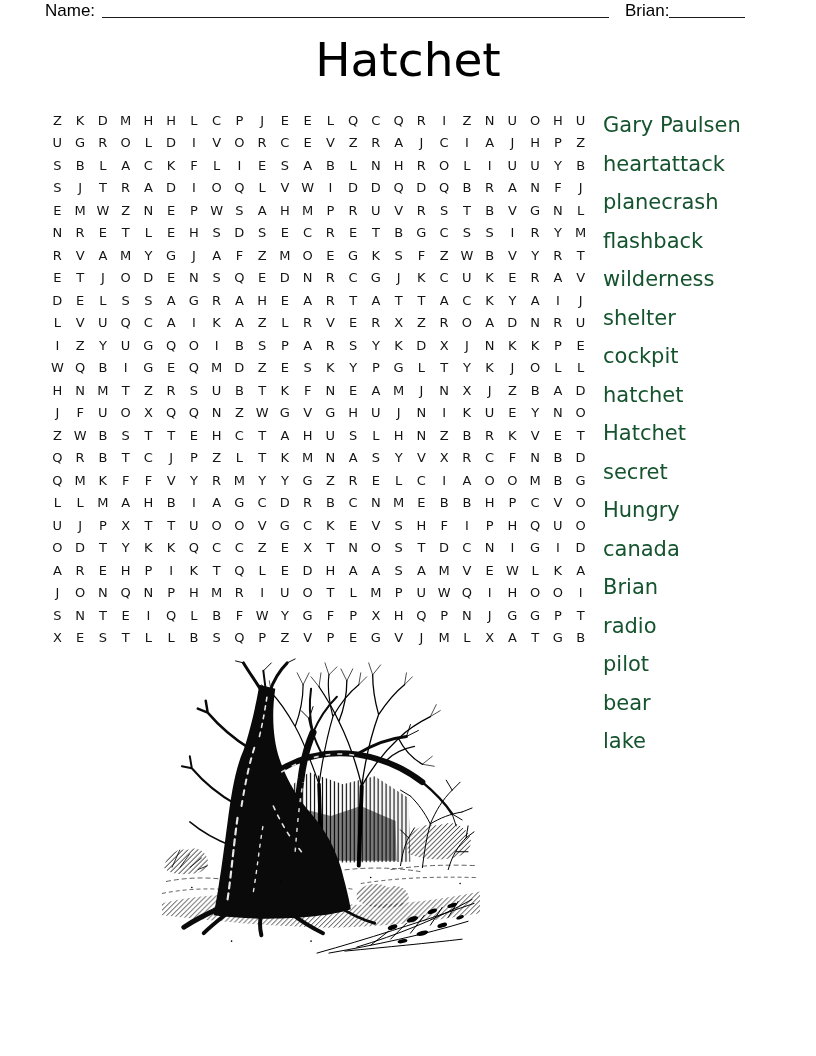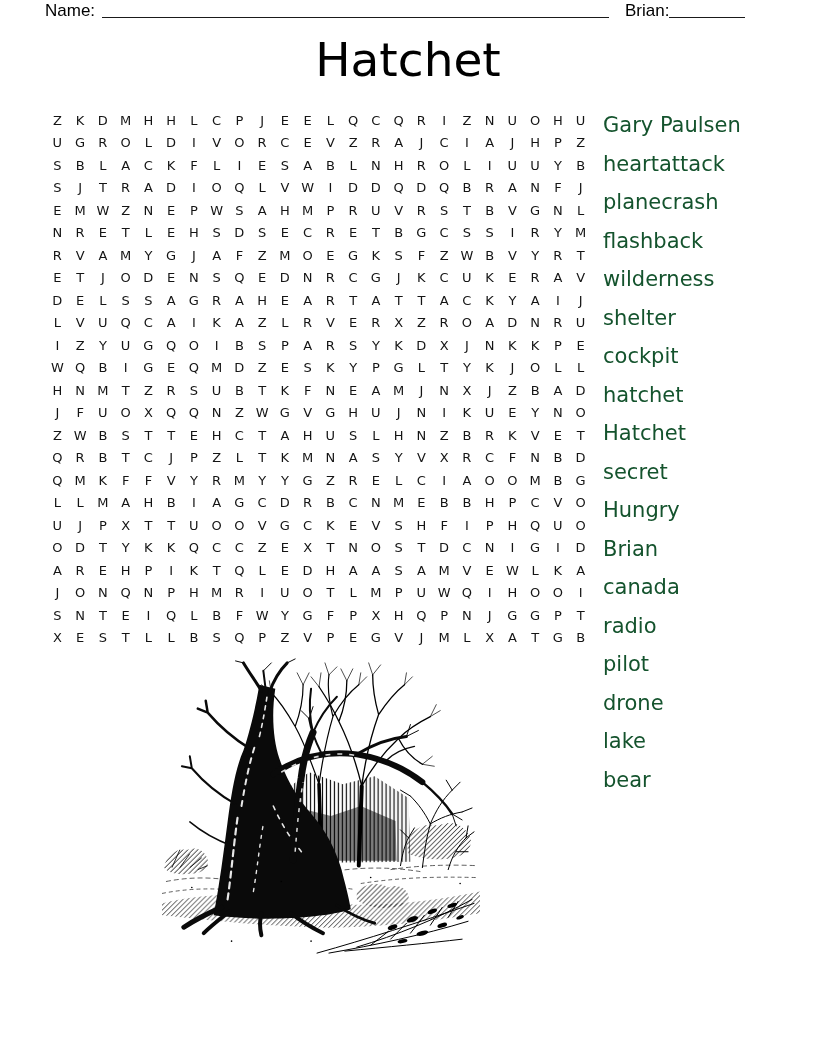--- a/index.html
+++ b/index.html
@@ -630,27 +630,26 @@
     <div class="word">heartattack</div>
     <div class="word">planecrash</div>
     <div class="word">flashback</div>
     <div class="word">wilderness</div>
     <div class="word">shelter</div>
     <div class="word">cockpit</div>
     <div class="word">hatchet</div>
     <div class="word">Hatchet</div>
     <div class="word">secret</div>
     <div class="word">Hungry</div>
+    <div class="word">canada</div>
     <div class="word">Brian</div>
-    <div class="word">canada</div>
     <div class="word">radio</div>
     <div class="word">pilot</div>
-    <div class="word">drone</div>
+    <div class="word">bear</div>
     <div class="word">lake</div>
-    <div class="word">bear</div>
   </div>
 
 <svg id="illustration" viewBox="0 0 320 303" xmlns="http://www.w3.org/2000/svg" aria-hidden="true">
   <defs>
     <pattern id="vh" width="4" height="9" patternUnits="userSpaceOnUse">
       <path d="M1.5,0 V9" stroke="#000" stroke-width="1.2"></path>
     </pattern>
     <pattern id="dh" width="5" height="5" patternUnits="userSpaceOnUse">
       <path d="M0,5 L5,0" stroke="#000" stroke-width="0.9"></path>
     </pattern>

